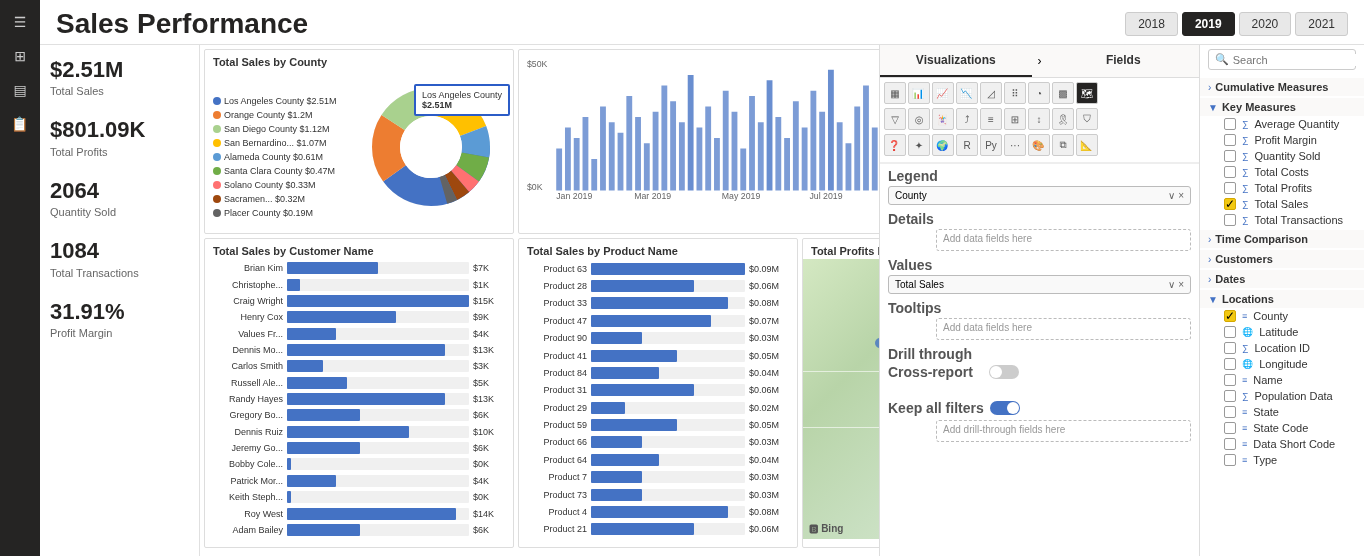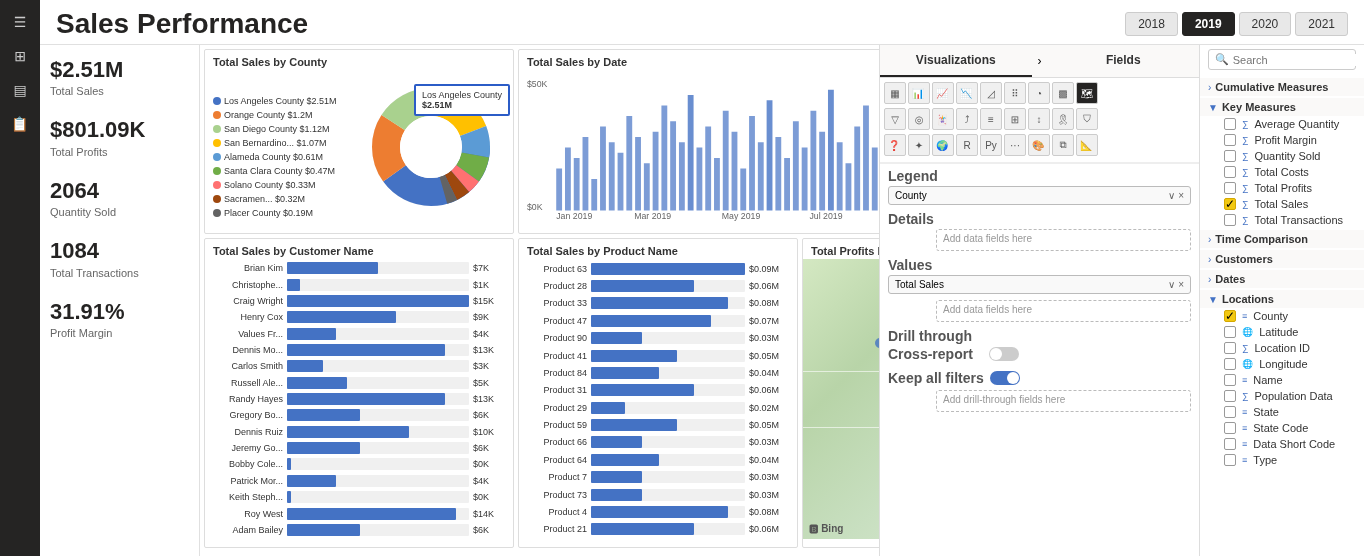--- a/index.html
+++ b/index.html
@@ -553,21 +553,20 @@
             </svg>
 
             <div style="position:absolute; top:10px; right:-5px; background:#fff; border:2px solid #2b5cc7; border-radius:2px; padding:4px 6px; font-size:9px; color:#333; white-space:nowrap; z-index:5;">
               Los Angeles County<br><strong>$2.51M</strong>
             </div>
           </div>
         </div>
       </div>
 
       <div class="chart-card" style="grid-row:1; grid-column:2/4;">
-        <div class="chart-title">Total Sales by Date</div>
         <div class="timeseries-chart">
           <svg class="ts-svg" viewBox="0 0 540 140" preserveAspectRatio="none">
 
             <text x="0" y="12" font-size="9" fill="#666">$50K</text>
             <text x="0" y="130" font-size="9" fill="#666">$0K</text>
 
             <g transform="translate(30, 10)">
 
               <rect x="0" y="80" width="6" height="40" fill="#4472c4" opacity="0.7"></rect>
               <rect x="9" y="60" width="6" height="60" fill="#4472c4" opacity="0.7"></rect>
@@ -956,26 +955,27 @@
 
         <div>
           <div class="prop-label">Values</div>
           <div class="prop-field-filled">
             <span>Total Sales</span>
             <span style="font-size:10px;color:#666;">∨ ×</span>
           </div>
         </div>
 
         <div>
+          <div class="prop-label">Tooltips</div>
           <div class="prop-field-box">Add data fields here</div>
         </div>
 
         <div>
           <div class="prop-label">Drill through</div>
-          <div style="display:flex;align-items:center;gap:16px;margin-bottom:8px;">
+          <div style="display:flex;align-items:center;gap:16px;margin-bottom:20px;">
             <span class="prop-label" style="margin:0;">Cross-report</span>
             <div class="toggle"></div>
           </div>
           <div style="display:flex;align-items:center;gap:6px;margin-bottom:4px;">
             <span class="prop-label" style="margin:0;">Keep all filters</span>
             <div class="toggle on"></div>
           </div>
           <div class="prop-field-box">Add drill-through fields here</div>
         </div>
       </div>

